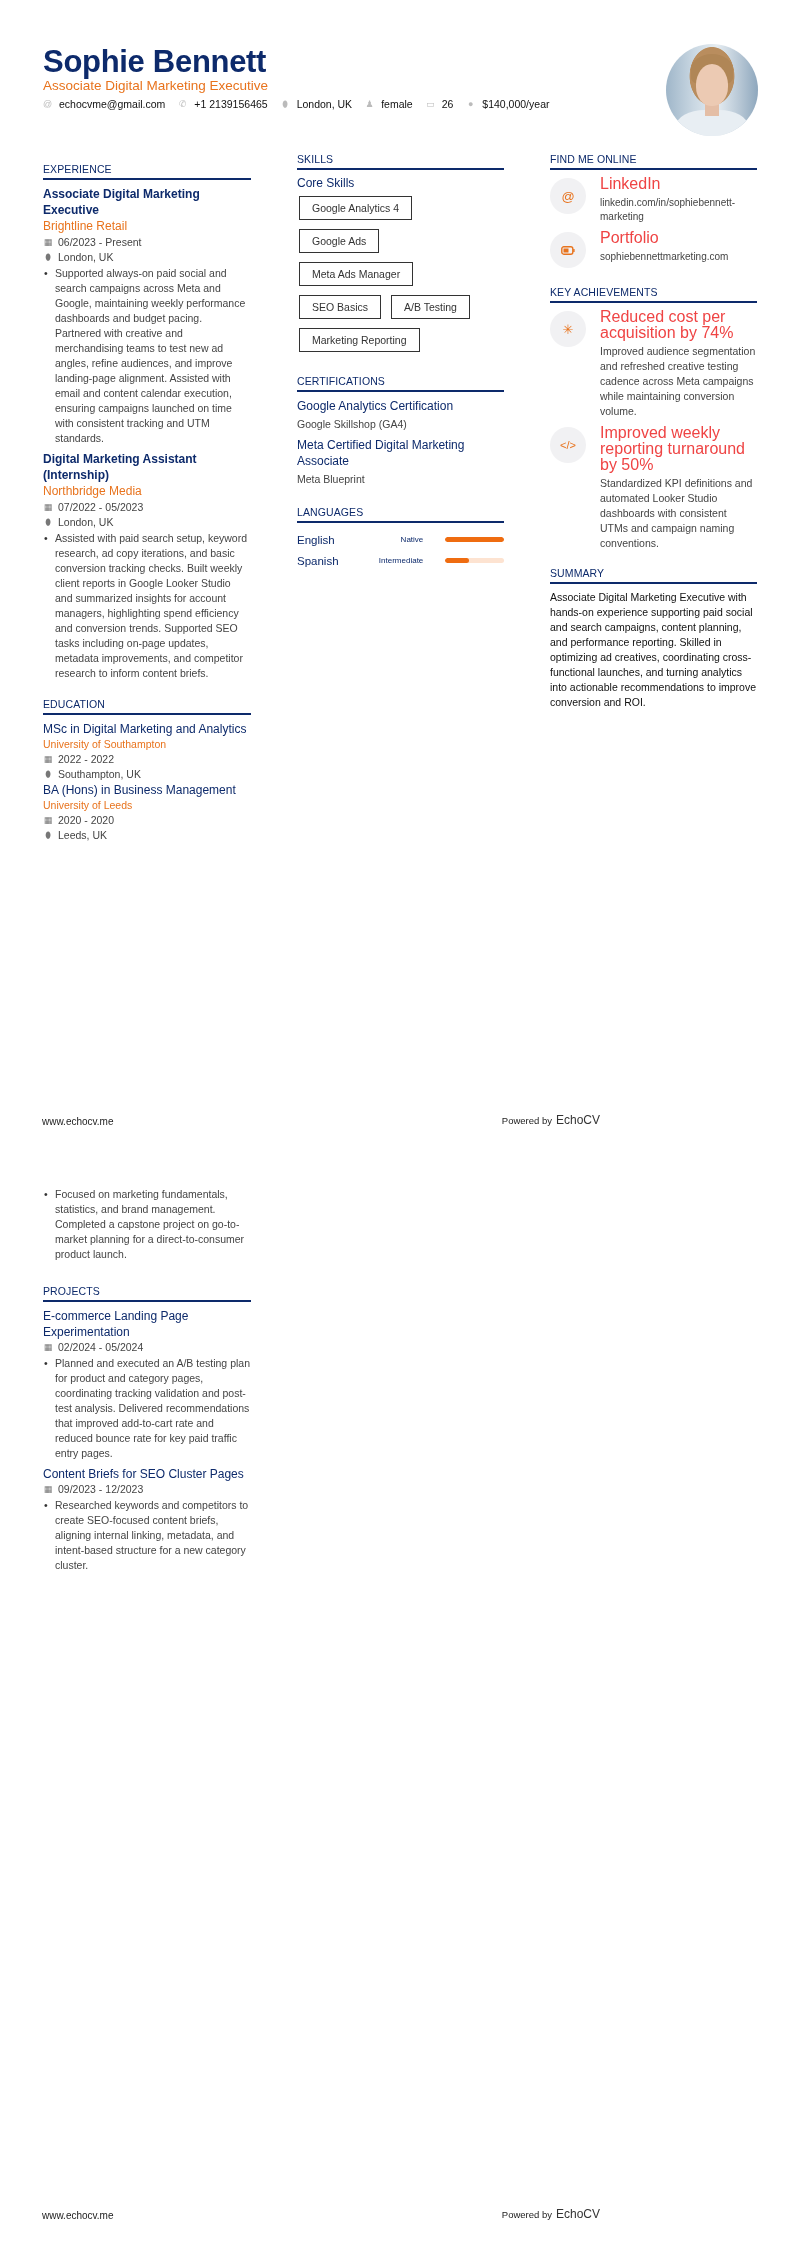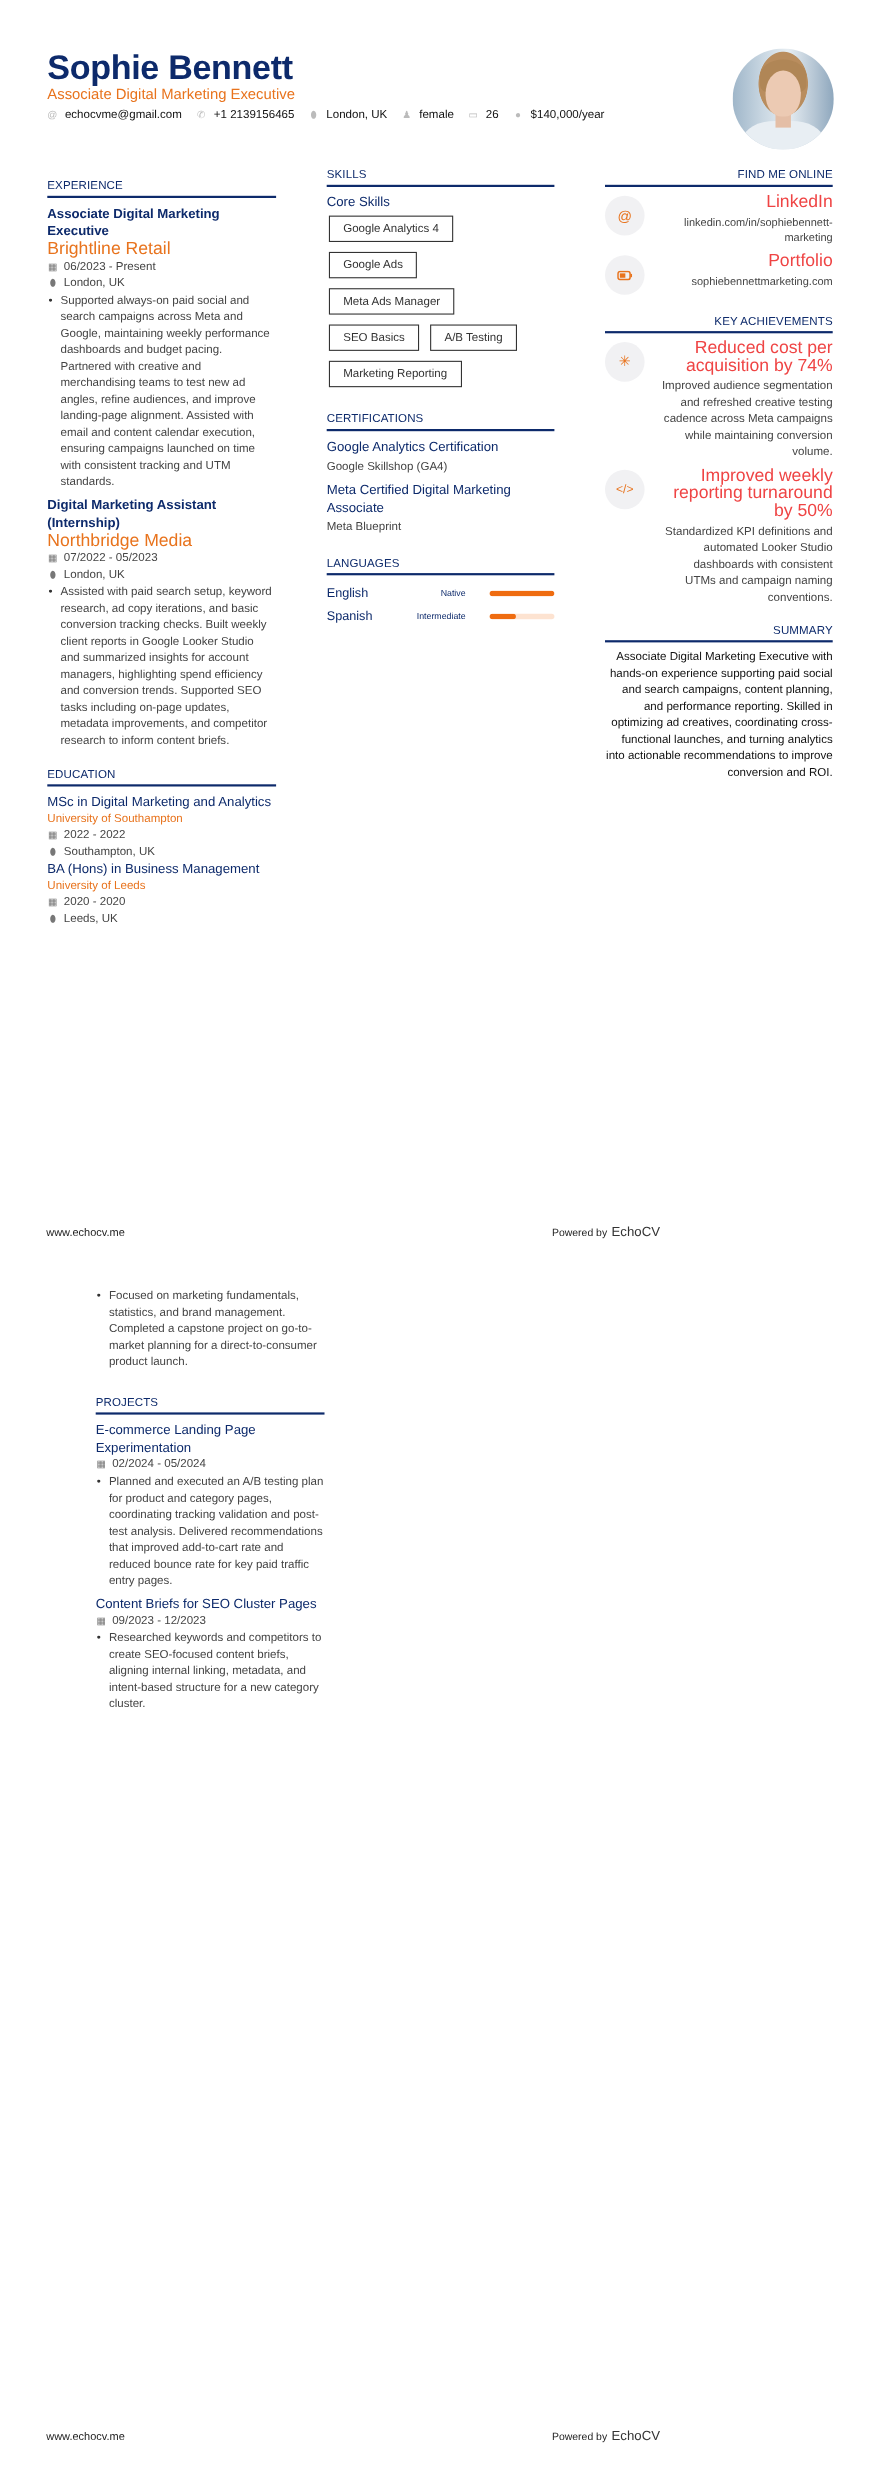--- a/index.html
+++ b/index.html
@@ -19,26 +19,26 @@
                        radial-gradient(ellipse at 50% 35%, #b98d5e 0 34%, transparent 35%),
                        linear-gradient(90deg, #9fb6c9 0%, #c9d7e2 30%, #e6edf2 55%, #b7c7d5 80%, #8ea7bd 100%); }
   .photo .face { position: absolute; left: 30px; top: 20px; width: 32px; height: 42px; border-radius: 50% 50% 46% 46%; background: #eccab3; }
   .photo .hair { position: absolute; left: 25px; top: 10px; width: 42px; height: 30px; border-radius: 50% 50% 20% 20%; background: #b08656; }
   .photo .shoulders { position: absolute; left: 10px; top: 66px; width: 72px; height: 40px; border-radius: 40% 40% 0 0; background: #e8eef3; }
   .photo .neck { position: absolute; left: 39px; top: 58px; width: 14px; height: 14px; background: #e4bea6; }
 
   .col { position: absolute; }
   .col1 { left: 43px; width: 208px; }
   .col2 { left: 297px; width: 207px; }
-  .col3 { left: 550px; width: 207px; text-align: right; }
+  .col3 { left: 550px; width: 207px; }
 
   .sec-h { font-size: 10.5px; color: #0d2a6b; text-transform: uppercase; padding-bottom: 3px; border-bottom: 2px solid #0d2a6b; margin-bottom: 6px; letter-spacing: 0.1px; }
   .item-title { font-size: 12px; font-weight: bold; color: #0d2a6b; line-height: 16px; }
   .item-title.reg { font-weight: normal; }
-  .org { font-size: 16px; color: #e8731d; line-height: 17px; }
+  .org { font-size: 12px; color: #e8731d; line-height: 17px; }
   .org.small { font-size: 10.5px; line-height: 15px; }
   .meta { font-size: 10.5px; color: #444; line-height: 15px; display: flex; align-items: center; }
   .meta .mi { color: #777; font-size: 9px; width: 10px; margin-right: 5px; text-align: center; }
   ul.bullets { list-style: none; margin: 1px 0 5px 0; }
   ul.bullets li { position: relative; padding-left: 12px; font-size: 10.5px; color: #444; line-height: 15px; }
   ul.bullets li::before { content: "•"; position: absolute; left: 1px; top: 0; color: #333; }
 
   .subhead { font-size: 12px; color: #0d2a6b; margin: 2px 0 6px 0; }
   .chips { display: flex; flex-wrap: wrap; }
   .chip { border: 1px solid #333; font-size: 10.5px; color: #333; padding: 5px 12px; margin: 0 8px 9px 2px; background: #fff; line-height: 12px; }
@@ -263,21 +263,21 @@
   </div>
 
   <div class="footer-left" style="top:1116px;">www.echocv.me</div>
   <div class="footer-right" style="top:1113px;">
     <span>Powered by</span>
     <span class="brand">EchoCV</span>
   </div>
 </div>
 
 <div class="page page2">
-  <div class="col col1" style="top:47px;margin-left:44px;">
+  <div class="col col1" style="top:63px;">
     <ul class="bullets">
       <li>Focused on marketing fundamentals, statistics, and brand management. Completed a capstone project on go-to-market planning for a direct-to-consumer product launch.</li>
     </ul>
 
     <div style="height:18px"></div>
     <div class="sec-h">Projects</div>
 
     <div>
       <div class="item-title reg">E-commerce Landing Page Experimentation</div>
       <div class="meta">

